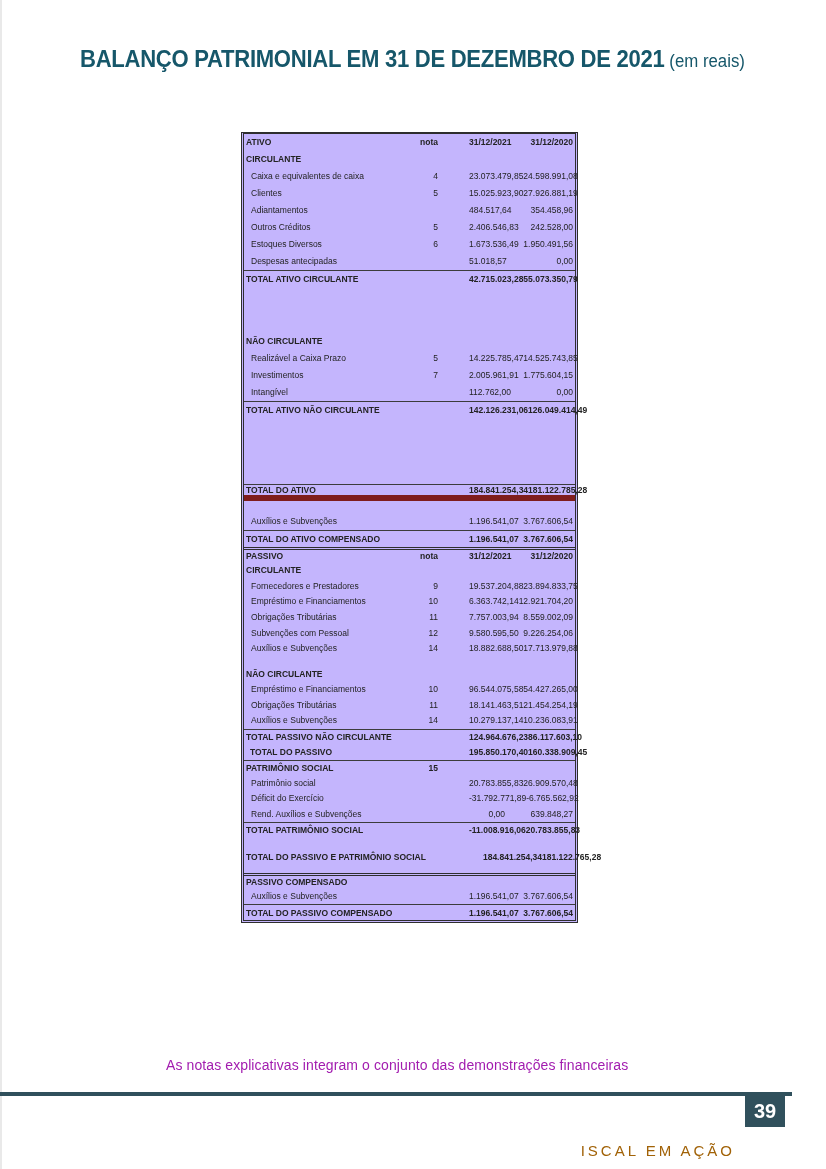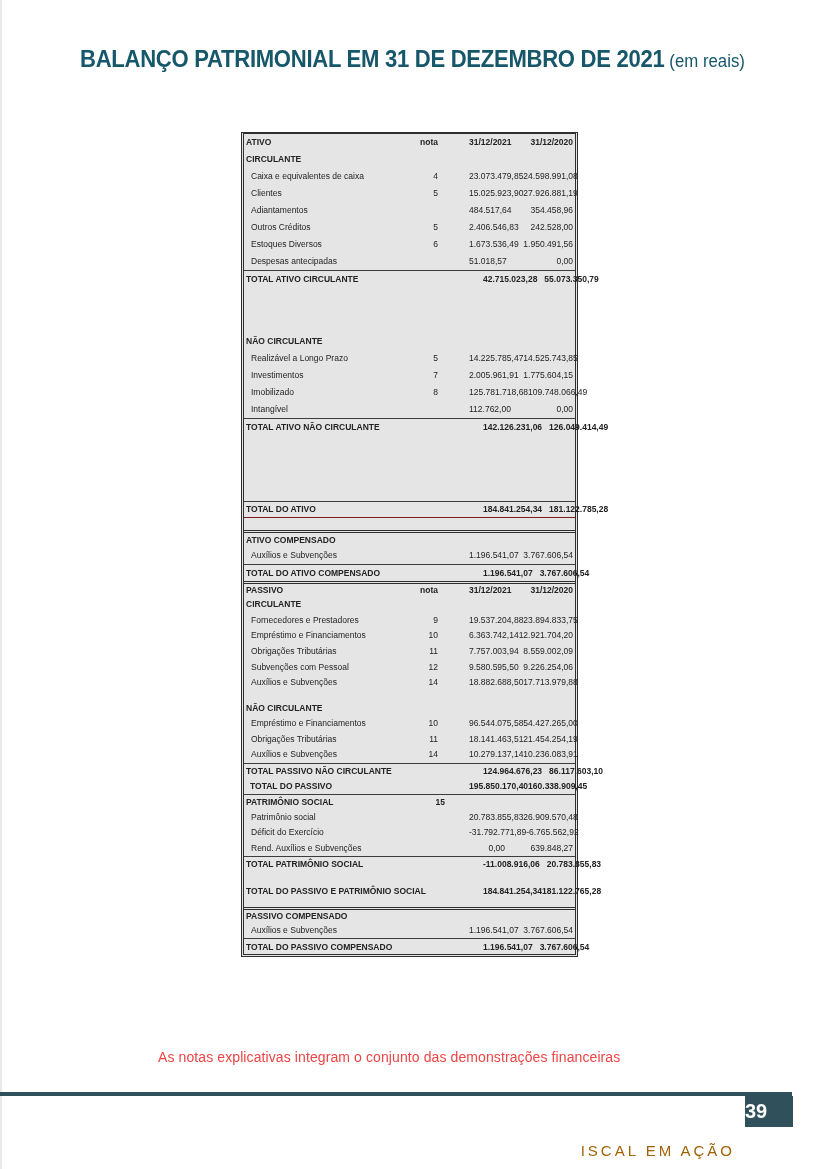--- a/index.html
+++ b/index.html
@@ -18,53 +18,53 @@
     transform:scaleX(0.96); transform-origin:left center;
   }
   .title-suffix { font-size:17.5px; font-weight:normal; letter-spacing:0; margin-left:5px; }
 
   
   .btable {
     position:absolute; left:241px; top:132px; width:337px;
     border-top:2px solid #2e2e2e;
     border-left:3px double #2e2e2e; border-right:3px double #2e2e2e;
     border-bottom:3px double #2e2e2e;
-    color:#232323; font-size:8.5px; line-height:1; background:#e5e5e5;
+    color:#232323; font-size:8.5px; line-height:1; background:#c4b5fd;
   }
   .trow { display:flex; align-items:center; }
   .ativo  .trow { height:17px; }
   .passivo .trow { height:15.6px; }
   .trow.spacer { height:auto; }
-  .trow.rule { border-top:1px solid #3c3c3c;gap:7px; }
+  .trow.rule { border-top:1px solid #3c3c3c; }
   .trow.sep  { border-top:3px double #2e2e2e; }
-  .trow.bb   { border-bottom:1px solid #7f1d1d; }
+  .trow.bb   { border-bottom:6px solid #7f1d1d; }
   .trow.header .c-label, .trow.header .c-nota, .trow.header .c-v1, .trow.header .c-v2,
   .trow.section .c-label, .trow.section .c-nota,
   .trow.total .c-label, .trow.total .c-v1, .trow.total .c-v2 { font-weight:bold; }
   .c-label { flex:0 0 168px; padding-left:2px; white-space:nowrap; overflow:visible; }
   .trow.item .c-label { padding-left:7px; font-weight:normal; }
   .trow.ind  .c-label { padding-left:6px; }
   .c-nota { flex:0 0 26px; text-align:right; }
   .c-v1   { flex:0 0 67px; text-align:right;padding-left:31px; }
   .c-v2   { flex:1;        text-align:right; padding-right:2px; }
 
   .note {
-    position:absolute; left:150px; top:1041px; margin:8px;
-    font-size:14px; color:#ef4444; letter-spacing:0.1px;
+    position:absolute; left:150px; top:1041px; margin:16px;
+    font-size:14px; color:#a21caf; letter-spacing:0.1px;
   }
 
   .footer-rule { position:absolute; left:0; top:1092px; width:792px; height:4px; background:var(--footer-teal); }
   .footer-brand {
     position:absolute; left:300px; top:1142px; width:435px; text-align:right;
     font-size:15px; letter-spacing:3px; color:#a16207;
   }
   .page-number {
-    position:absolute; left:745px; top:1096px; width:48px; height:31px;
+    position:absolute; left:745px; top:1096px; width:40px; height:31px;
     background:var(--footer-teal); color:#ffffff; font-size:20px; font-weight:bold;
-    line-height:31px;
+    text-align:center; line-height:31px;
   }
 </style>
 </head>
 <body>
 
 <div class="page">
   <div class="page-edge"></div>
 
   <h1 class="title"><span>BALANÇO PATRIMONIAL EM 31 DE DEZEMBRO DE 2021</span><span class="title-suffix">(em reais)</span></h1>
 
@@ -125,63 +125,51 @@
           <span class="c-v2">55.073.350,79</span>
         </div>
         <div class="trow spacer" style="height: 46px;"></div>
         <div class="trow section">
           <span class="c-label">NÃO CIRCULANTE</span>
           <span class="c-nota"></span>
           <span class="c-v1"></span>
           <span class="c-v2"></span>
         </div>
         <div class="trow item">
-          <span class="c-label">Realizável a Longo Prazo</span>
+          <span class="c-label">Realizável a Caixa Prazo</span>
           <span class="c-nota">5</span>
           <span class="c-v1">14.225.785,47</span>
           <span class="c-v2">14.525.743,85</span>
         </div>
         <div class="trow item">
           <span class="c-label">Investimentos</span>
           <span class="c-nota">7</span>
           <span class="c-v1">2.005.961,91</span>
           <span class="c-v2">1.775.604,15</span>
         </div>
         <div class="trow item">
-          <span class="c-label">Imobilizado</span>
-          <span class="c-nota">8</span>
-          <span class="c-v1">125.781.718,68</span>
-          <span class="c-v2">109.748.066,49</span>
-        </div>
-        <div class="trow item">
           <span class="c-label">Intangível</span>
           <span class="c-nota"></span>
           <span class="c-v1">112.762,00</span>
           <span class="c-v2">0,00</span>
         </div>
         <div class="trow total rule">
           <span class="c-label">TOTAL ATIVO NÃO CIRCULANTE</span>
           <span class="c-nota"></span>
           <span class="c-v1">142.126.231,06</span>
           <span class="c-v2">126.049.414,49</span>
         </div>
         <div class="trow spacer" style="height: 66px;"></div>
         <div class="trow total rule bb">
           <span class="c-label">TOTAL DO ATIVO</span>
           <span class="c-nota"></span>
           <span class="c-v1">184.841.254,34</span>
           <span class="c-v2">181.122.785,28</span>
         </div>
         <div class="trow spacer" style="height: 12px;"></div>
-        <div class="trow section sep">
-          <span class="c-label">ATIVO  COMPENSADO</span>
-          <span class="c-nota"></span>
-          <span class="c-v1"></span>
-          <span class="c-v2"></span>
-        </div>
         <div class="trow item">
           <span class="c-label">Auxílios e Subvenções</span>
           <span class="c-nota"></span>
           <span class="c-v1">1.196.541,07</span>
           <span class="c-v2">3.767.606,54</span>
         </div>
         <div class="trow total rule">
           <span class="c-label">TOTAL  DO ATIVO COMPENSADO</span>
           <span class="c-nota"></span>
           <span class="c-v1">1.196.541,07</span>

